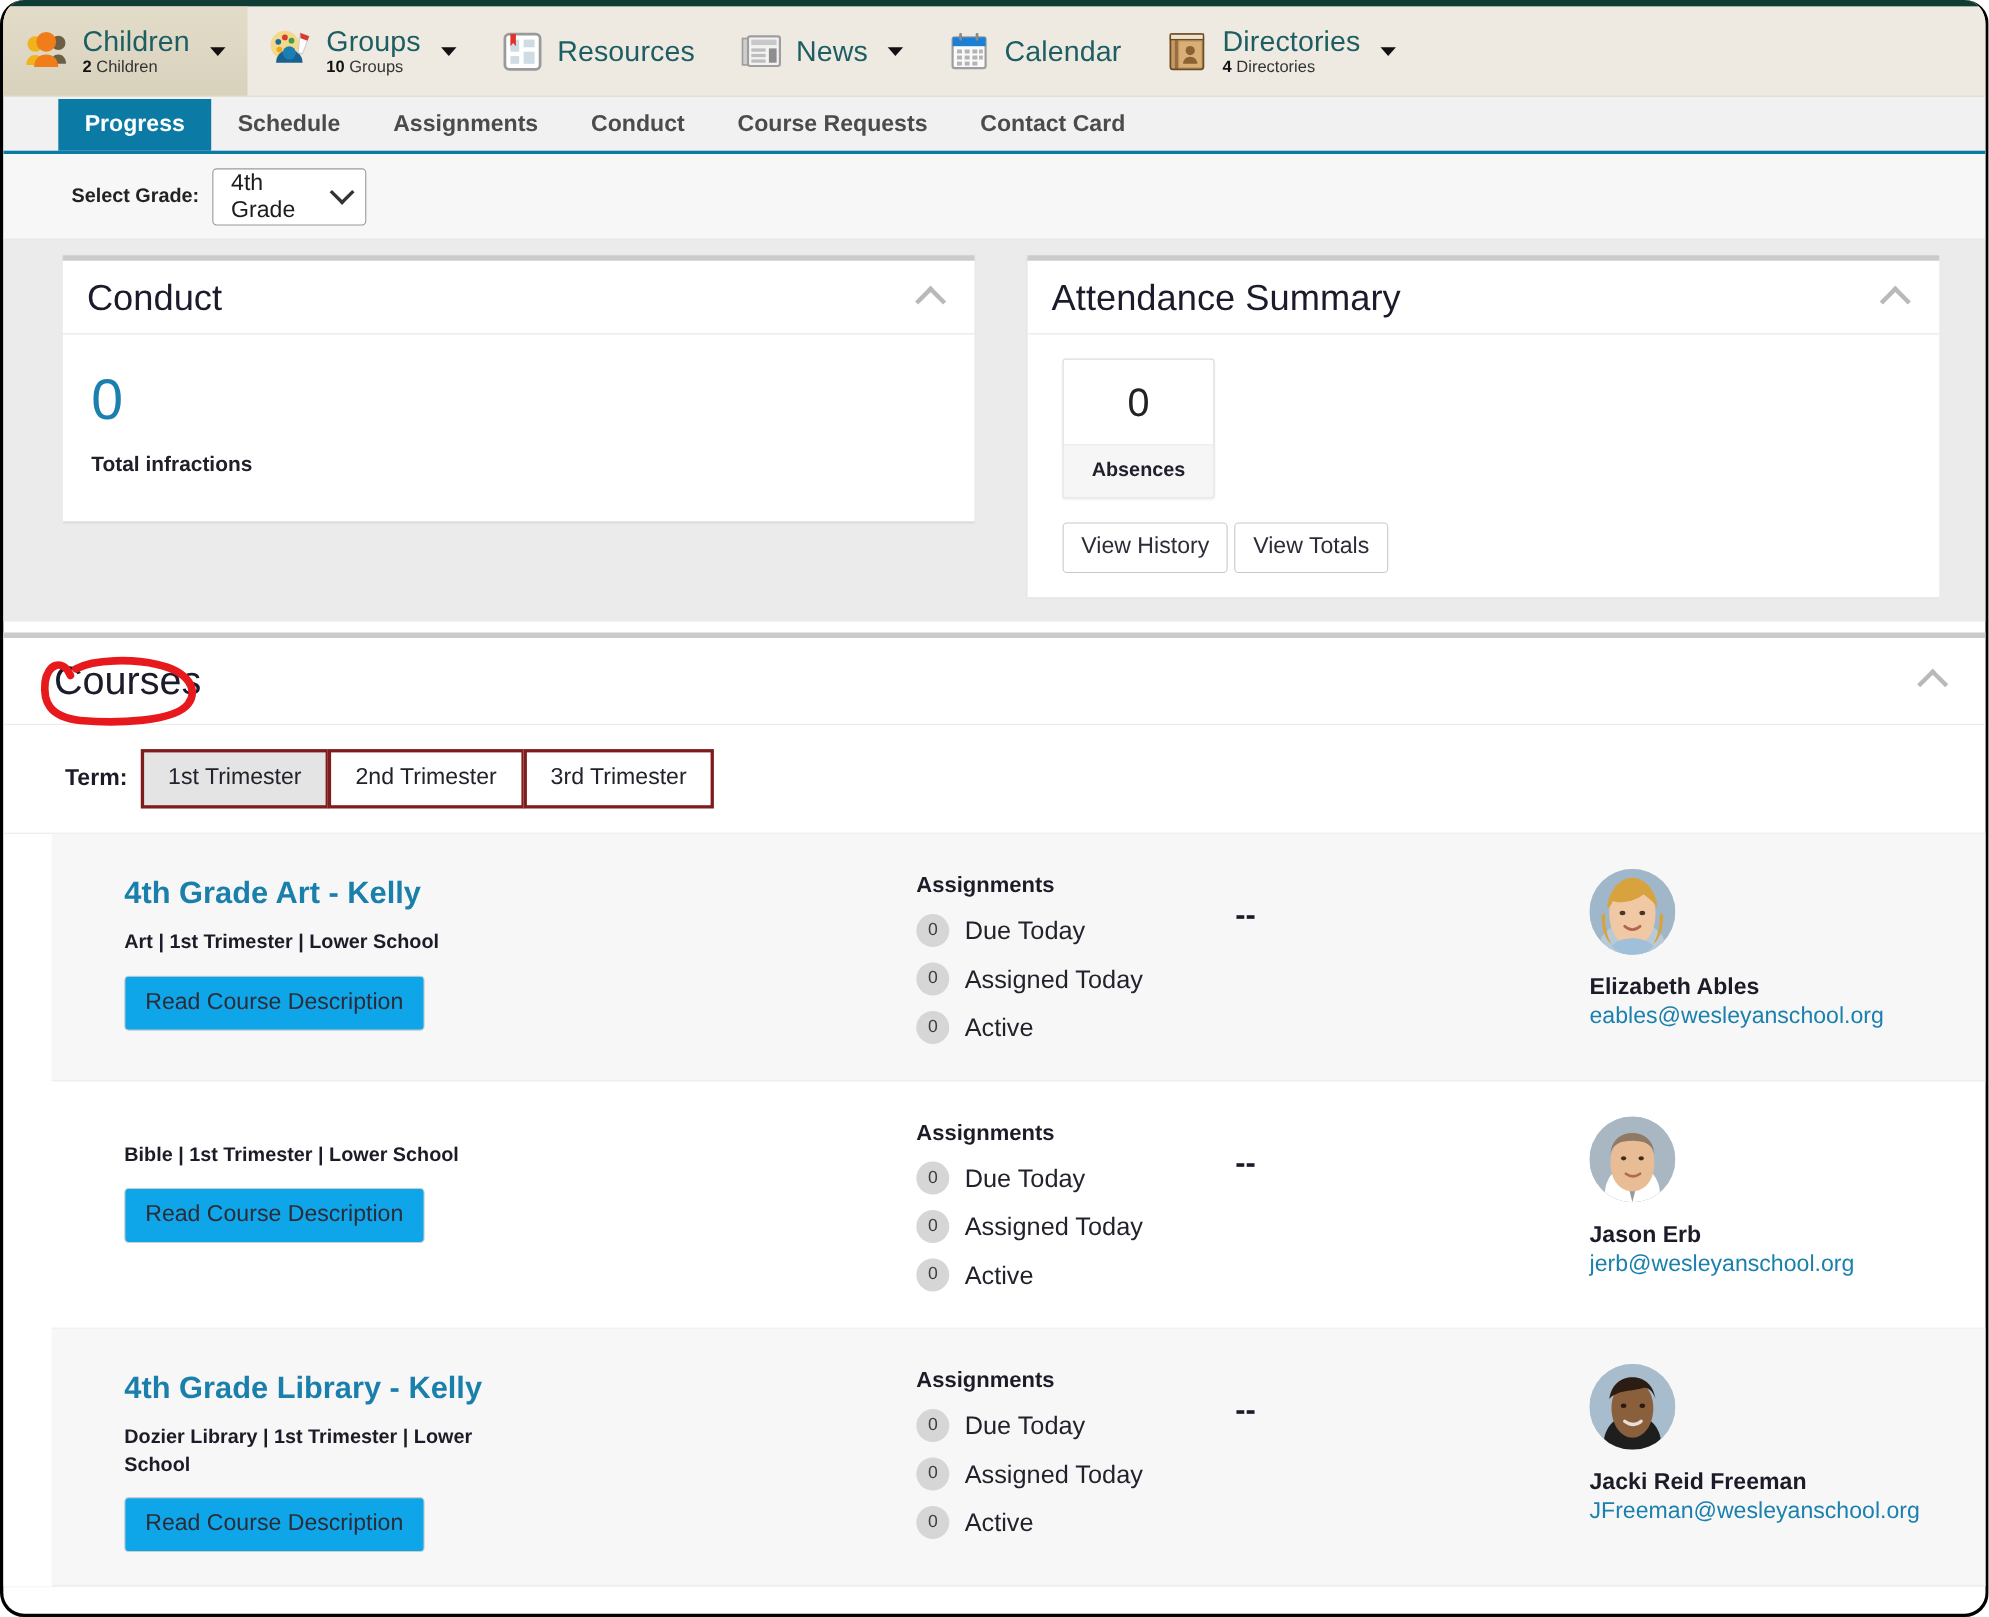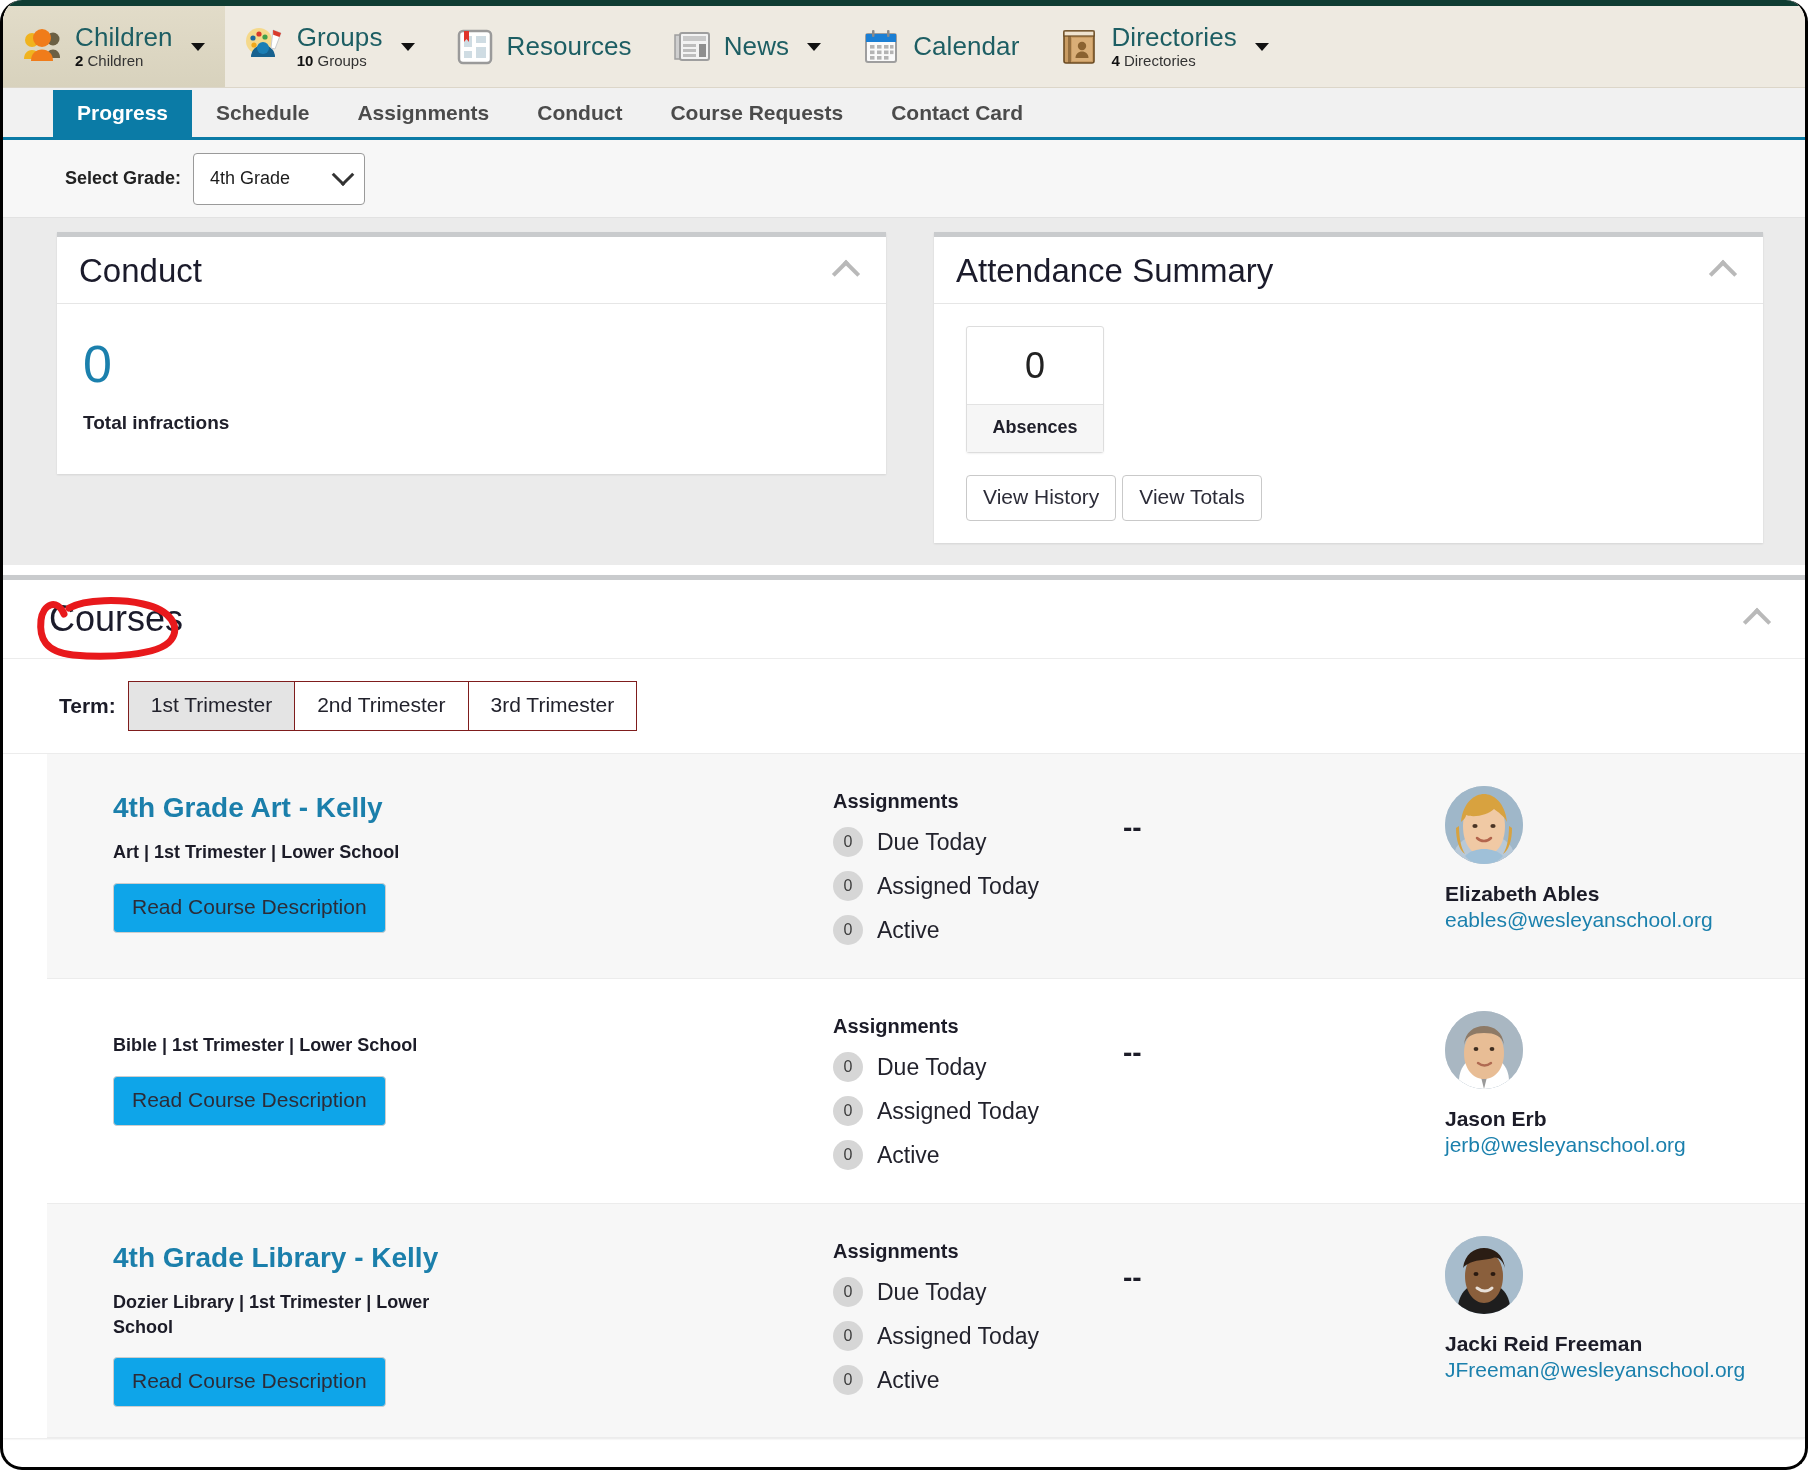--- a/index.html
+++ b/index.html
@@ -110,29 +110,29 @@
     padding-left: 62px;
     border-bottom: 1px solid #e2e2e2;
   }
   .grade-label {
     font-size: 18px;
     font-weight: 700;
     color: #222;
     margin-right: 12px;
   }
   .grade-select {
-    width: 172px; height: 52px;
+    width: 140px; height: 52px;
     border: 1px solid #9a9a9a;
     border-radius: 4px;
     background: #fff;
     display: flex;
     align-items: center;
     justify-content: space-between;
     padding: 0 13px 0 16px;
-    font-size: 18px;
+    font-size: 21px;
     color: #1c1c1c;
     cursor: pointer;
   }
   .chev-down {
     width: 16px; height: 16px;
     border-right: 3px solid #333;
     border-bottom: 3px solid #333;
     transform: rotate(45deg) translate(-3px,-3px);
   }
 
@@ -246,21 +246,21 @@
     pointer-events: none;
   }
   .termrow {
     display: flex; align-items: center;
     padding: 22px 0 22px 56px;
     gap: 0;
     border-bottom: 1px solid #ececec;
   }
   .term-label { font-size: 21px; font-weight: 700; color: #1c1c28; margin-right: 12px; }
   .seg {
-    border: 1px solid #7f1d1d;
+    border: 3px solid #7f1d1d;
     background: #fff;
     font-size: 21px;
     color: #22222c;
     padding: 11px 22px 13px 22px;
     cursor: pointer;
     margin-left: -1px;
     font-family: "Liberation Sans", sans-serif;
   }
   .seg:first-of-type { margin-left: 0; }
   .seg.active { background: #e4e4e4; }

